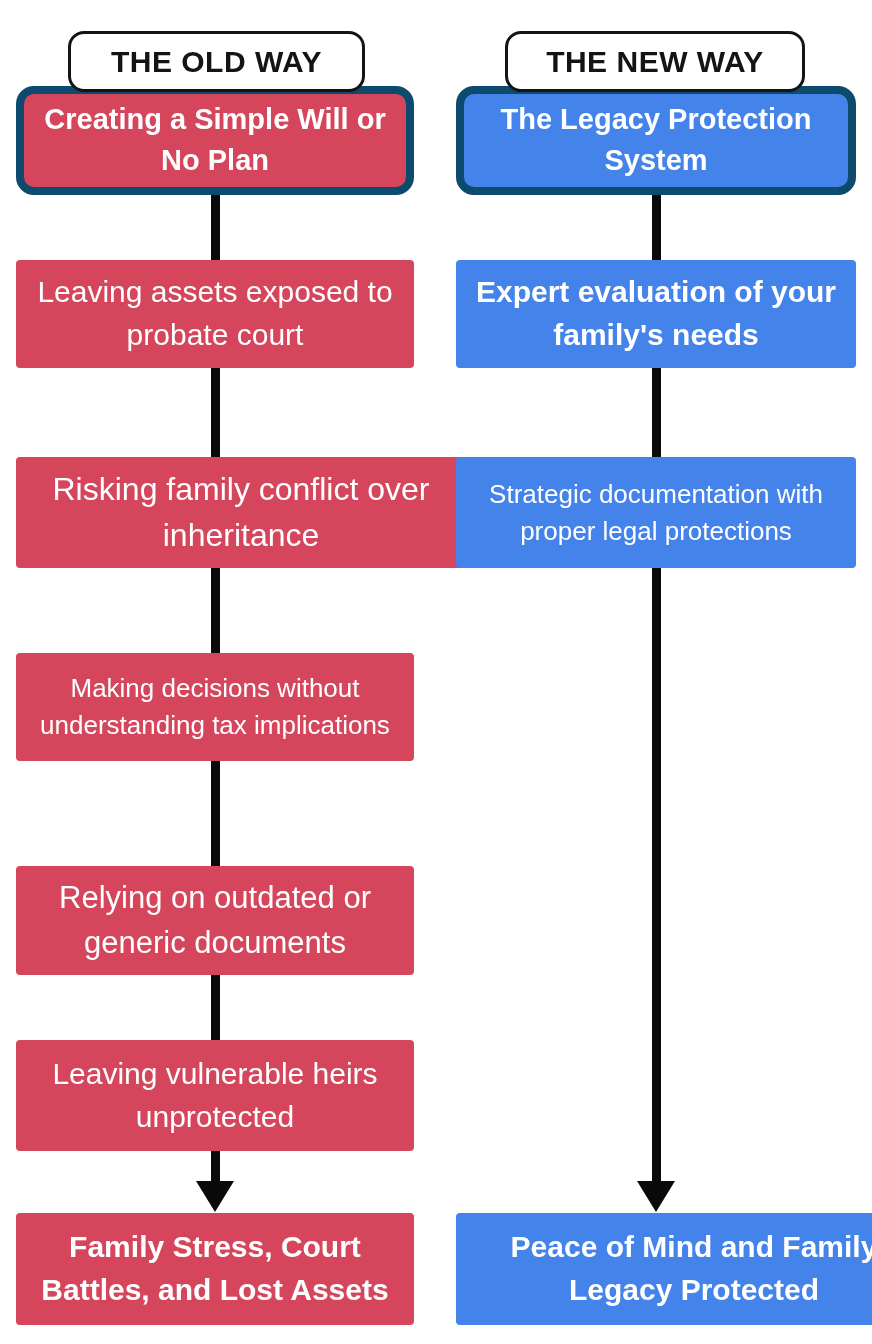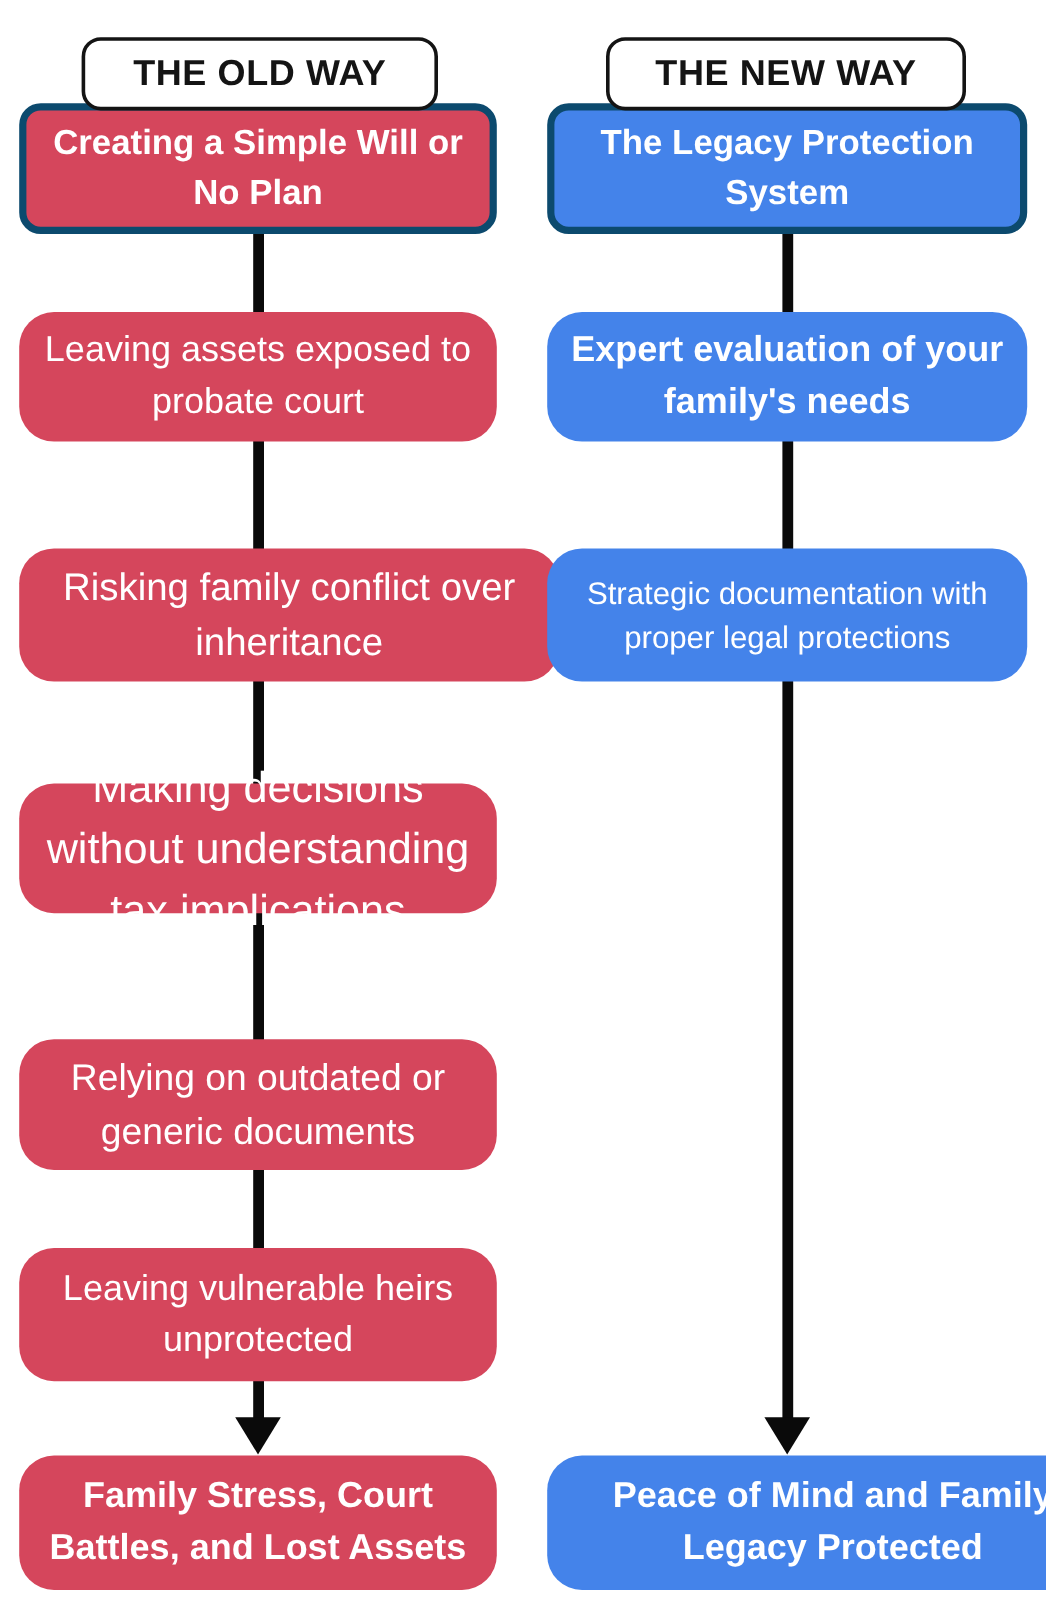--- a/index.html
+++ b/index.html
@@ -21,44 +21,45 @@
     overflow: hidden;
   }
   .box {
     position: absolute;
     box-sizing: border-box;
     display: flex;
     align-items: center;
     justify-content: center;
     text-align: center;
     color: #ffffff;
-    border-radius: 29px;
+    border-radius: 4px;
     padding: 6px 14px;
     line-height: 1.42;
     z-index: 2;
   }
   .red  { background: var(--red); }
   .blue { background: var(--blue); }
   .hdr {
     background: #ffffff;
     border: 3px solid #141414;
     color: #141414;
     font-weight: bold;
     border-radius: 16px;
     font-size: 30px;
     letter-spacing: 0.5px;
     z-index: 4;
     line-height: 1.1;
   }
   .title {
-    border: 6px solid #0c4a6e;
+    border: 8px solid #0c4a6e;
     border-radius: 18px;
     font-weight: bold;
     font-size: 29px;
     z-index: 3;
+    align-items: flex-end;
   }
   .result {
     font-weight: bold;
     font-size: 30px;
   }
   .vline {
     position: absolute;
     width: 9px;
     background: var(--line);
     z-index: 1;
@@ -71,21 +72,21 @@
     border-right: 19px solid transparent;
     border-top: 31px solid var(--line);
     z-index: 1;
   }
 
   
   .l-hdr    { left: 68px;  top: 31px;   width: 297px; height: 61px; }
   .l-title  { left: 16px;  top: 86px;   width: 398px; height: 109px; }
   .l-s1     { left: 16px;  top: 260px;  width: 398px; height: 108px; font-size: 30px; }
   .l-s2     { left: 16px;  top: 457px;  width: 450px; height: 111px; font-size: 32px; }
-  .l-s3     { left: 16px;  top: 653px;  width: 398px; height: 108px; font-size: 36px; }
+  .l-s3     { left: 16px;  top: 653px;  width: 398px; height: 108px; font-size: 26px; }
   .l-s4     { left: 16px;  top: 866px;  width: 398px; height: 109px; font-size: 31px; }
   .l-s5     { left: 16px;  top: 1040px; width: 398px; height: 111px; font-size: 30px; }
   .l-result { left: 16px;  top: 1213px; width: 398px; height: 112px; }
   .l-line   { left: 211px; top: 190px;  height: 995px; }
   .l-arrow  { left: 196px; top: 1181px; }
 
   
   .r-hdr    { left: 505px; top: 31px;   width: 300px; height: 61px; }
   .r-title  { left: 456px; top: 86px;   width: 400px; height: 109px; }
   .r-s1     { left: 456px; top: 260px;  width: 400px; height: 108px; font-size: 30px; font-weight: bold; }

